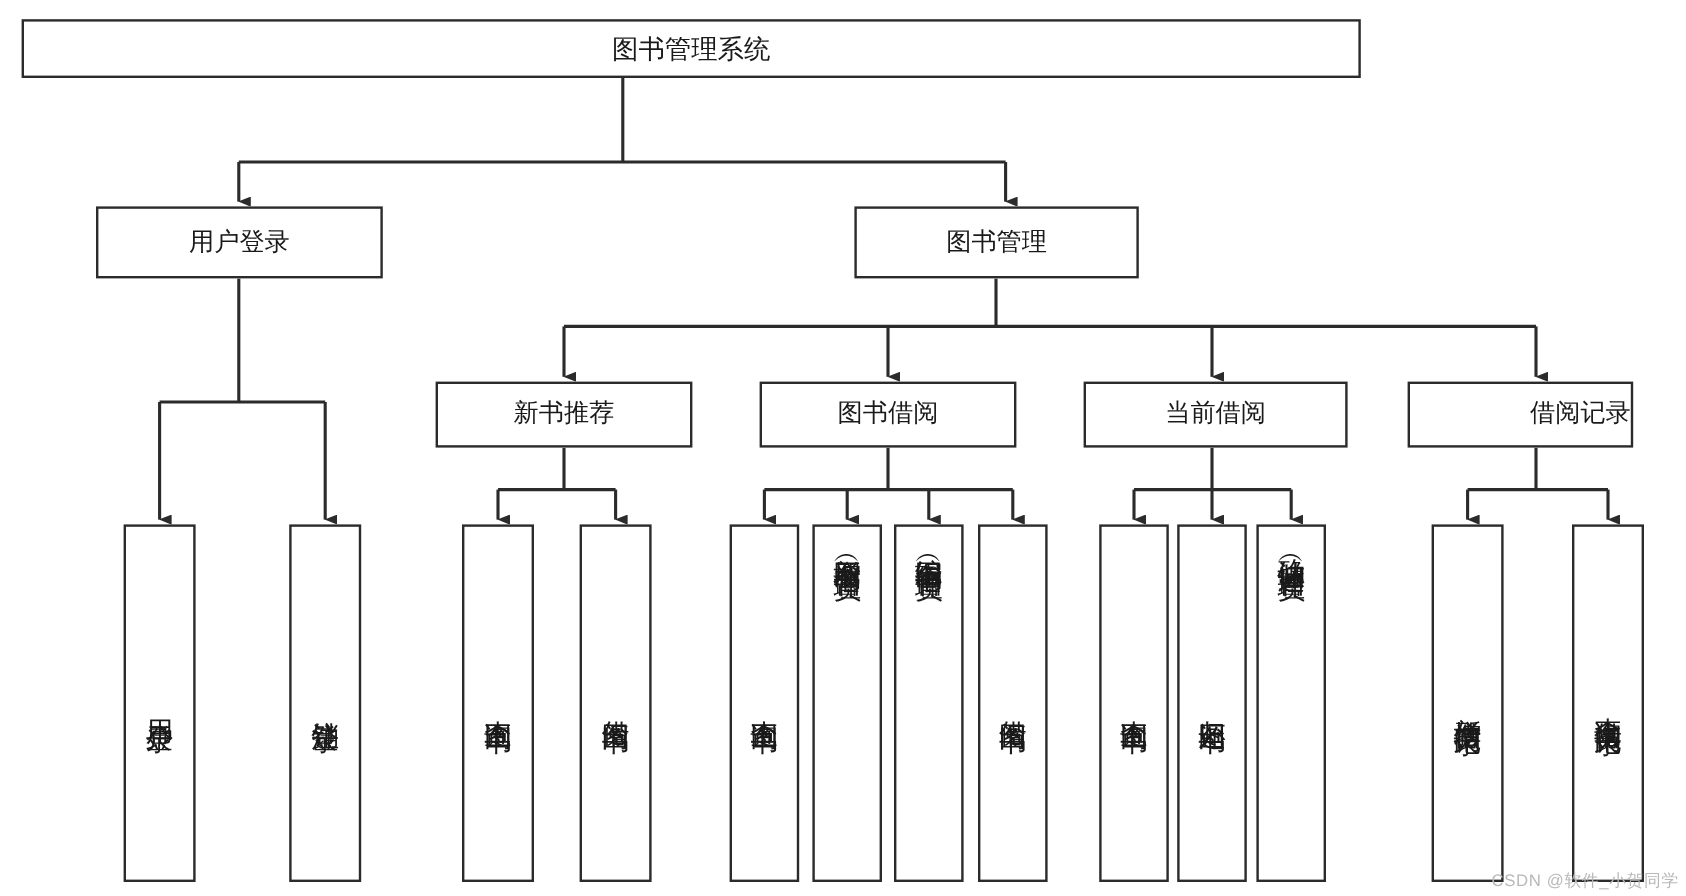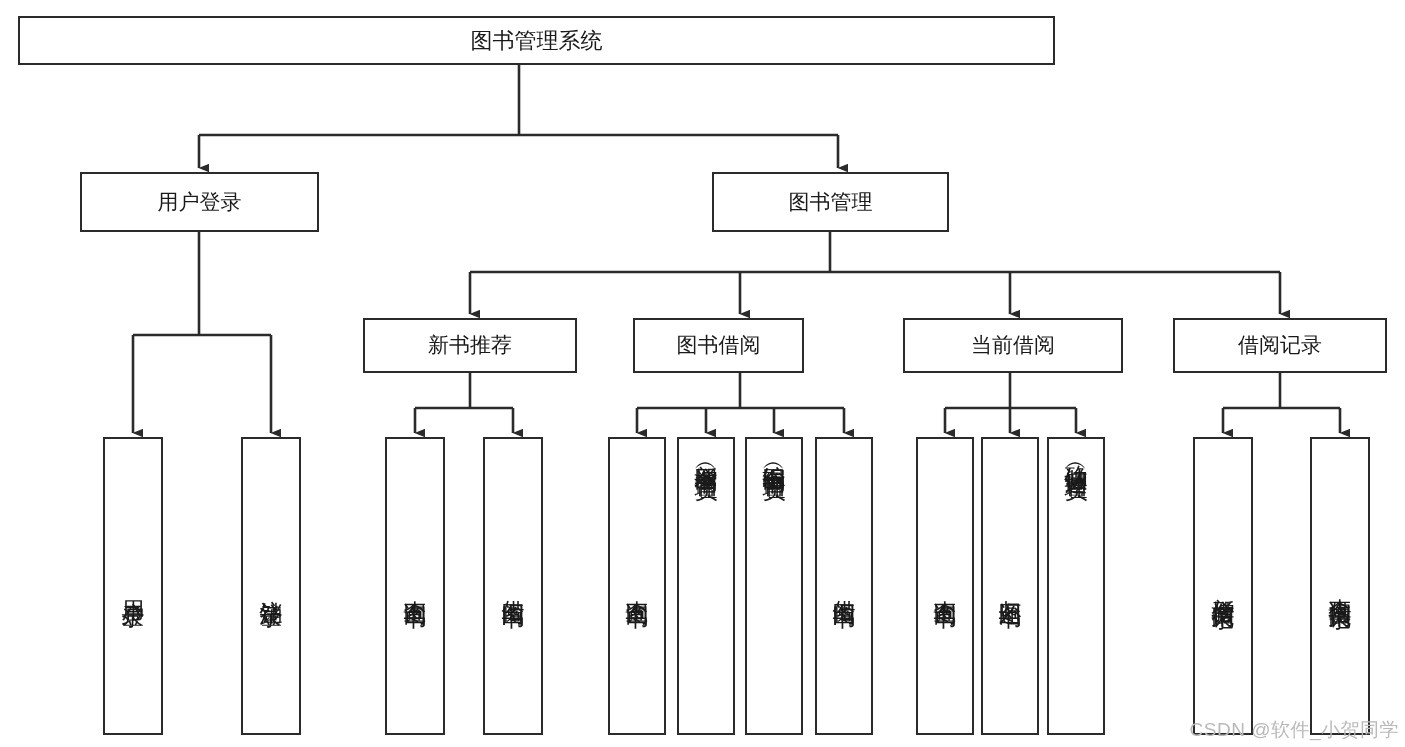--- a/index.html
+++ b/index.html
@@ -46,21 +46,21 @@
     letter-spacing:2px;
     line-height:1;
     white-space:nowrap;
   }
   
   .node.vert.mid{align-items:center;padding-top:0;}
 
   #watermark{
     position:absolute;
     right:6px;bottom:4px;
-    font-size:19px;
+    font-size:14px;
     color:#b9b9b9;
     white-space:nowrap;
     letter-spacing:0.5px;
   }
 </style>
 </head>
 <body>
 
 <div id="stage">
 
@@ -107,41 +107,41 @@
       <path d="M1010,408 L1010,433" marker-end="url(#ah)"></path>
       <path d="M1076,408 L1076,433" marker-end="url(#ah)"></path>
 
       <path d="M1280,373 L1280,408"></path>
       <path d="M1223,408 L1340,408"></path>
       <path d="M1223,408 L1223,433" marker-end="url(#ah)"></path>
       <path d="M1340,408 L1340,433" marker-end="url(#ah)"></path>
     </g>
   </svg>
 
-  <div class="node horiz" id="n-root" style="left:18px;top:16px;width:1037px;height:49px;">
+  <div class="node horiz" id="n-root" style="left:18px;top:16px;width:1116px;height:49px;">
     <span class="lbl">图书管理系统</span>
   </div>
 
   <div class="node horiz" style="left:80px;top:172px;width:239px;height:60px;">
     <span class="lbl">用户登录</span>
   </div>
   <div class="node horiz" style="left:363px;top:318px;width:214px;height:55px;">
     <span class="lbl">新书推荐</span>
   </div>
 
   <div class="node horiz" style="left:712px;top:172px;width:237px;height:60px;">
     <span class="lbl">图书管理</span>
   </div>
-  <div class="node horiz" style="left:633px;top:318px;width:171px;height:55px;">
+  <div class="node horiz" style="left:633px;top:318px;width:214px;height:55px;">
     <span class="lbl">图书借阅</span>
   </div>
   <div class="node horiz" style="left:903px;top:318px;width:220px;height:55px;">
     <span class="lbl">当前借阅</span>
   </div>
-  <div class="node horiz" style="left:1173px;top:318px;width:214px;height:55px;">
+  <div class="node horiz" style="left:1173px;top:318px;width:188px;height:55px;justify-content:flex-end;">
     <span class="lbl">借阅记录</span>
   </div>
 
   <div class="node vert mid" style="left:103px;top:437px;width:60px;height:298px;">
     <span class="lbl">用户登录</span>
   </div>
   <div class="node vert mid" style="left:241px;top:437px;width:60px;height:298px;">
     <span class="lbl">注销登录</span>
   </div>
 

